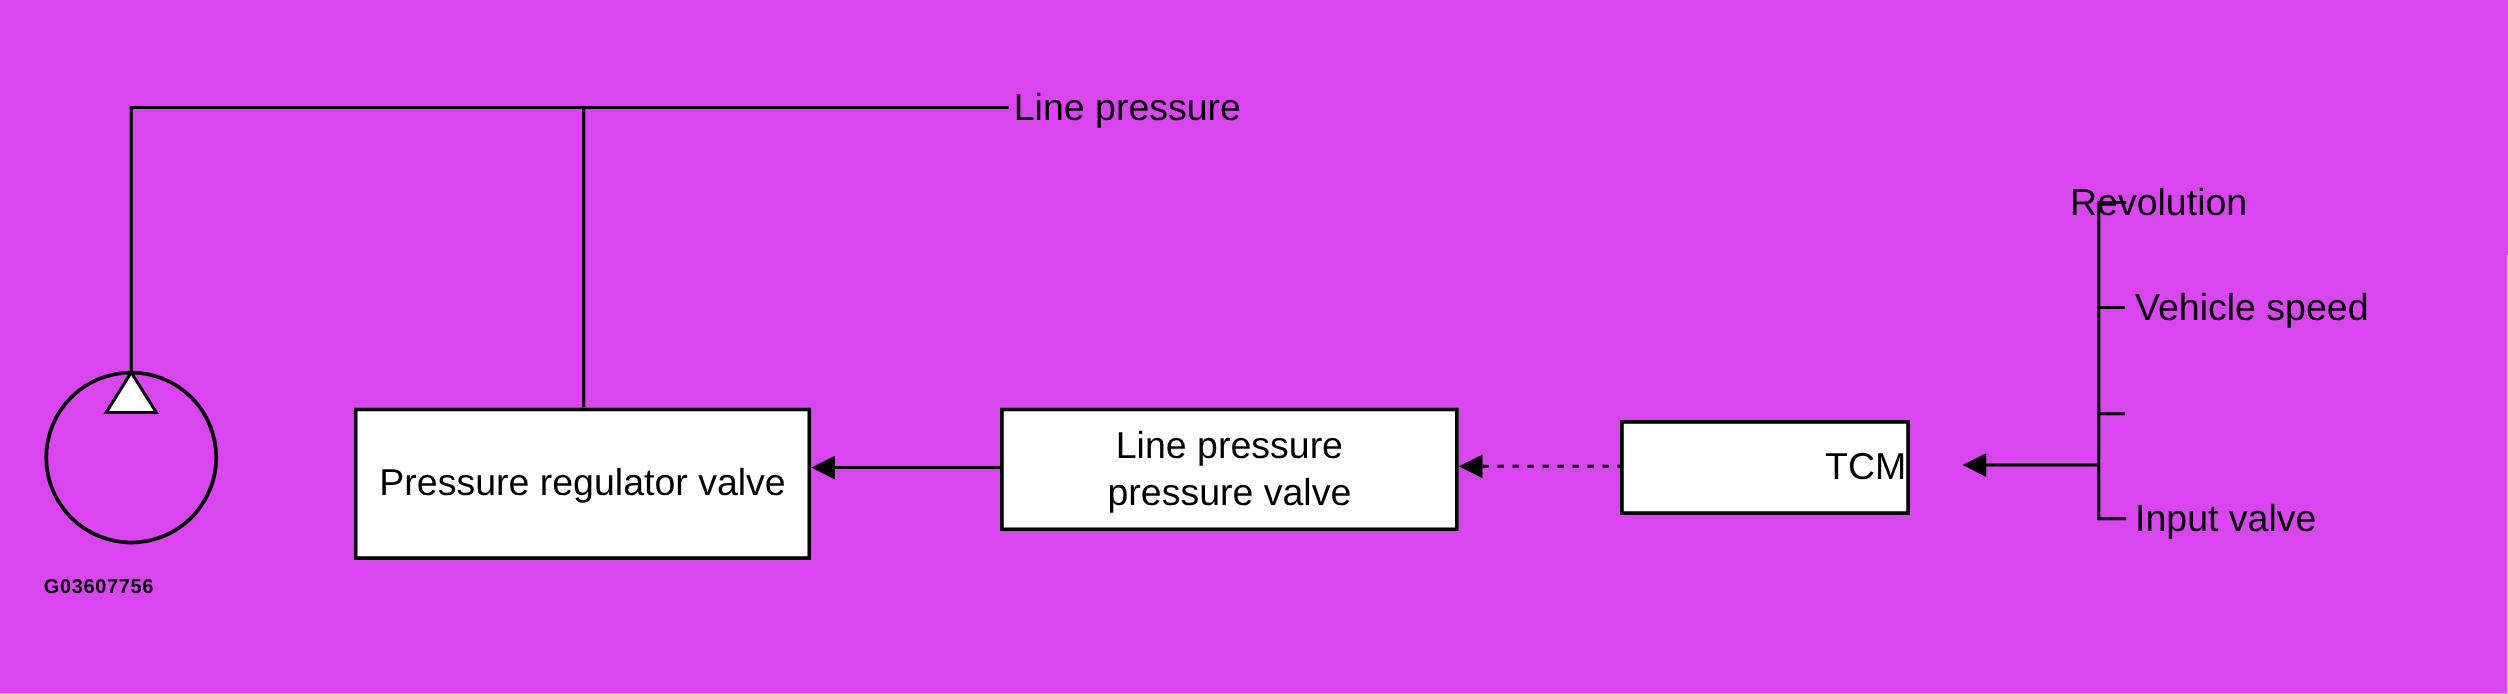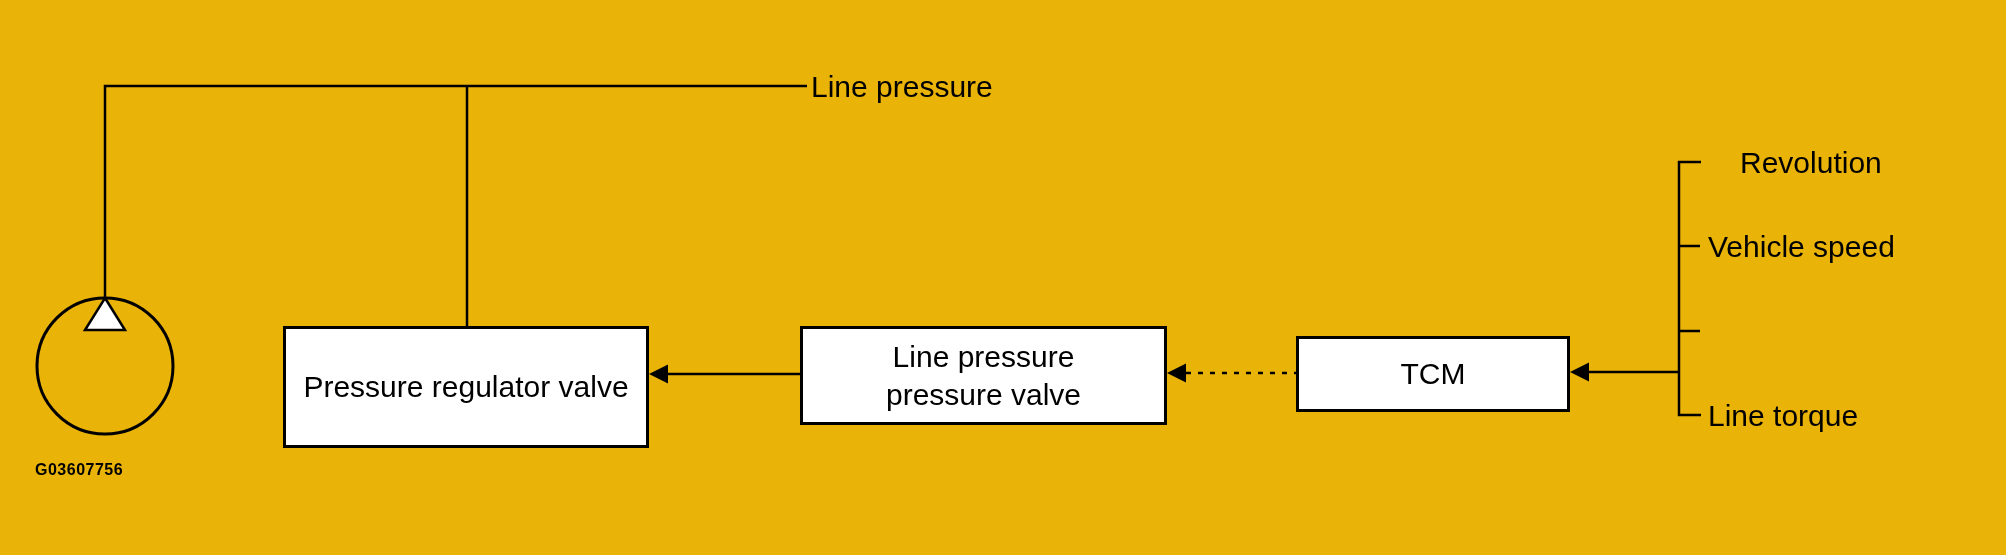--- a/index.html
+++ b/index.html
@@ -4,21 +4,21 @@
 <style>
   html, body {
     margin: 0;
     padding: 0;
     background: #ffffff;
   }
   #stage {
     position: relative;
     width: 2006px;
     height: 555px;
-    background: #eab308;
+    background: #d946ef;
     overflow: hidden;
     font-family: "Liberation Sans", "DejaVu Sans", sans-serif;
     color: #000000;
   }
   #wires {
     position: absolute;
     left: 0;
     top: 0;
   }
   .node-box {
@@ -30,29 +30,29 @@
     flex-direction: column;
     align-items: center;
     justify-content: center;
     text-align: center;
     font-size: 30px;
     line-height: 38px;
     white-space: nowrap;
   }
   .box-regulator { left: 283px; top: 326px; width: 366px; height: 122px; }
   .box-solenoid  { left: 800px; top: 326px; width: 367px; height: 99px; }
-  .box-tcm       { left: 1296px; top: 336px; width: 274px; height: 76px; }
+  .box-tcm       { left: 1296px; top: 336px; width: 232px; height: 76px; align-items: flex-end; }
   .free-label {
     position: absolute;
     font-size: 30px;
     line-height: 36px;
     white-space: nowrap;
   }
   .lbl-line-pressure { left: 811px; top: 69px; }
-  .lbl-input-0 { left: 1740px; top: 145px; }
+  .lbl-input-0 { left: 1656px; top: 145px; }
   .lbl-input-1 { left: 1708px; top: 229px; }
   .lbl-input-2 { left: 1710px; top: 315px; }
   .lbl-input-3 { left: 1708px; top: 398px; }
   .lbl-figure-id {
     left: 35px; top: 456px;
     font-size: 16px;
     line-height: 28px;
     font-weight: bold;
     letter-spacing: 0.5px;
   }
@@ -88,21 +88,21 @@
       <polygon points="1570,372 1589,362.5 1589,381.5" fill="#000000" stroke="none"></polygon>
     </g>
 
     <path d="M1701,162 H1679 V415 H1701 M1679,246 H1700 M1679,331 H1700" stroke-width="2.5"></path>
   </svg>
 
   <div class="free-label lbl-line-pressure">Line pressure</div>
 
   <div class="free-label lbl-input-0">Revolution</div>
   <div class="free-label lbl-input-1">Vehicle speed</div>
-  <div class="free-label lbl-input-3">Line torque</div>
+  <div class="free-label lbl-input-3">Input valve</div>
 
   <div class="free-label lbl-figure-id">G03607756</div>
 
   <div class="node-box box-regulator">
     <span>Pressure regulator valve</span>
   </div>
 
   <div class="node-box box-solenoid">
     <span>Line pressure</span>
     <span>pressure valve</span>

